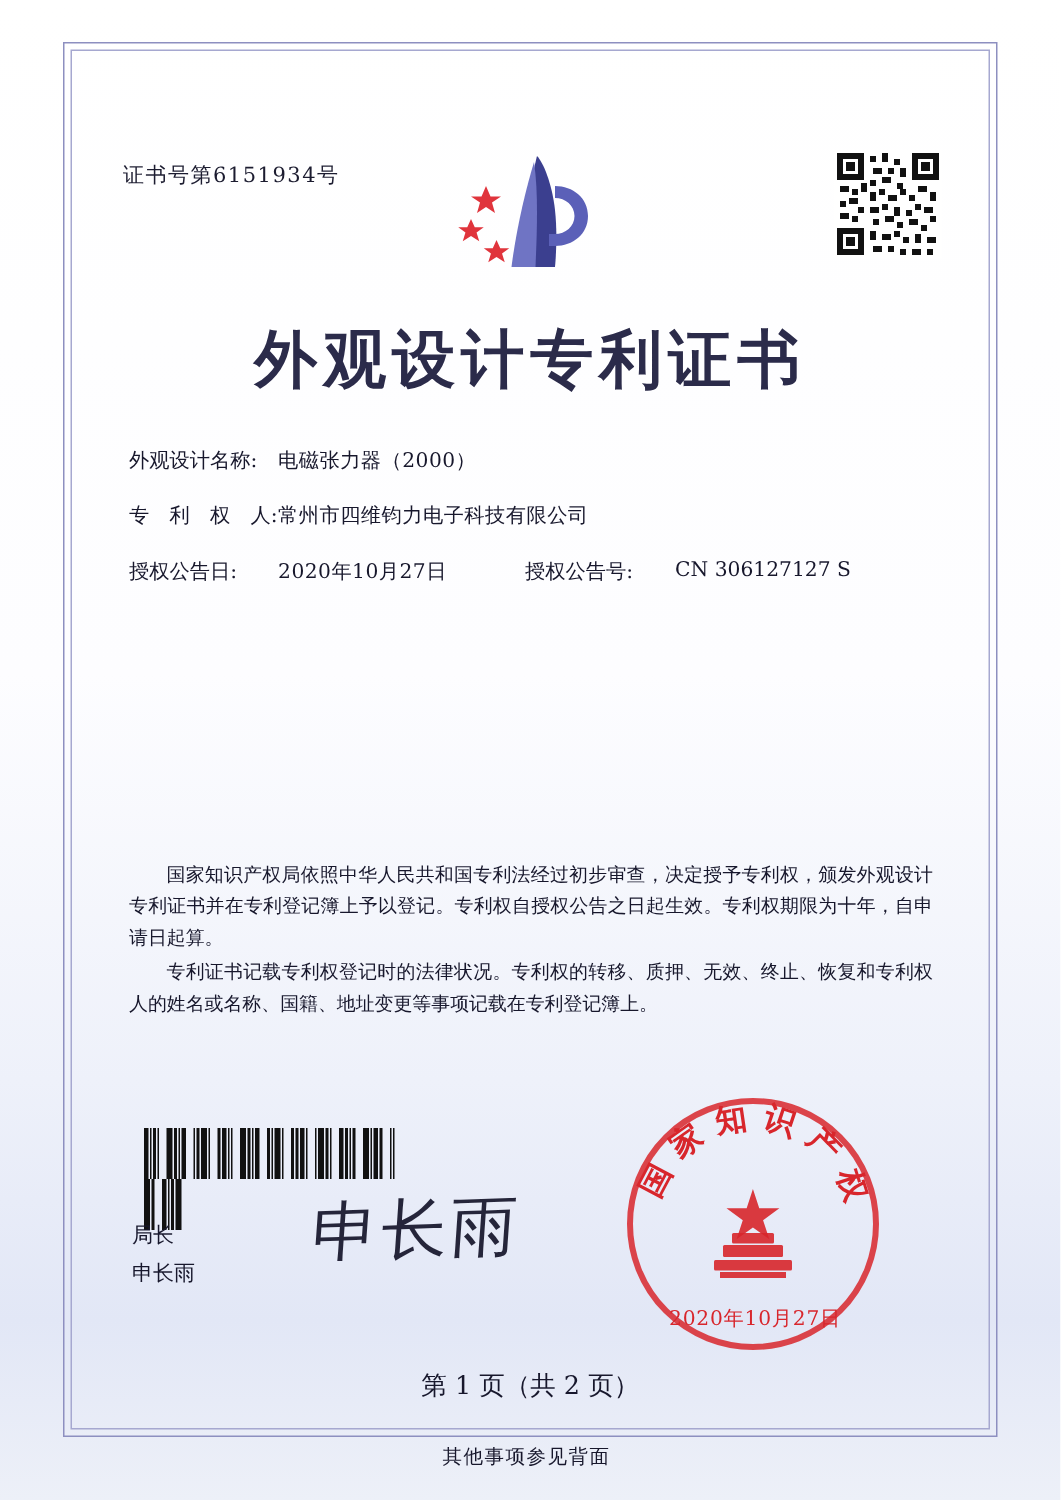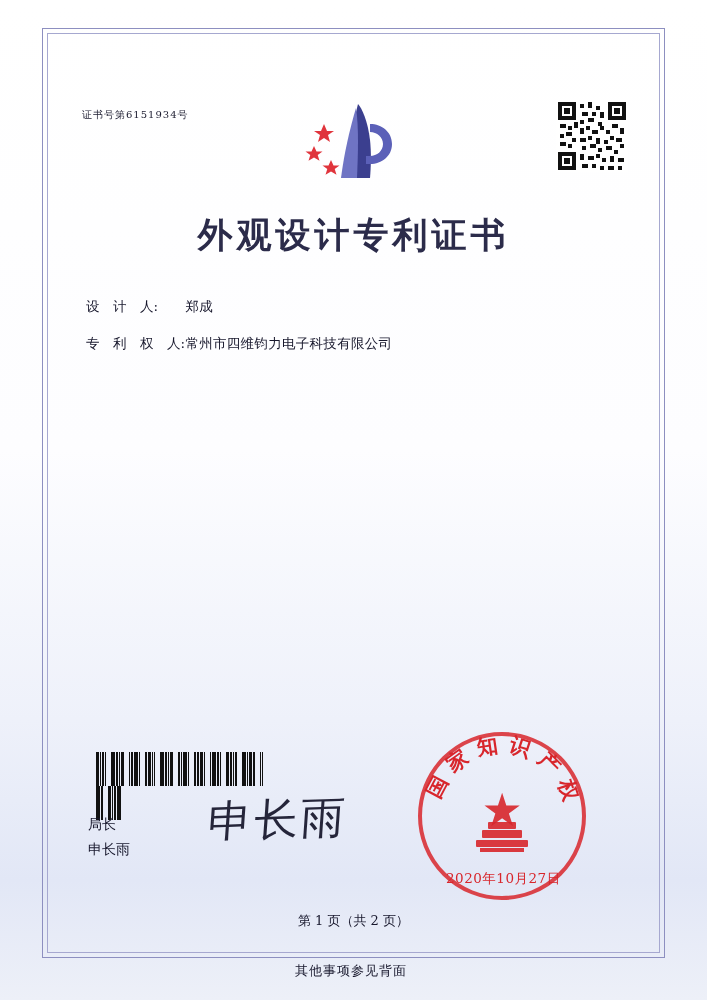--- a/index.html
+++ b/index.html
@@ -40,21 +40,21 @@
     height: 920px;
     border: 0.8px solid #a6a8d0;
     box-sizing: border-box;
   }
 
   
   .cert-no {
     position: absolute;
     left: 82px;
     top: 108px;
-    font-size: 10px;
+    font-size: 14px;
     letter-spacing: 1px;
     color: #1c1c30;
     font-family: "DejaVu Serif", serif;
   }
 
   
   .logo {
     position: absolute;
     left: 300px;
     top: 98px;
@@ -71,21 +71,21 @@
     height: 72px;
   }
 
   
   .doc-title {
     position: absolute;
     left: 0;
     top: 212px;
     width: 707px;
     text-align: center;
-    font-size: 35px;
+    font-size: 42px;
     font-weight: bold;
     letter-spacing: 4px;
     color: #2b2b4a;
     font-family: "DejaVu Serif", serif;
   }
 
   
   .fields {
     position: absolute;
     left: 86px;
@@ -221,21 +221,21 @@
     letter-spacing: 0.5px;
   }
 
   
   .page-no {
     position: absolute;
     left: 0;
     top: 912px;
     width: 707px;
     text-align: center;
-    font-size: 13px;
+    font-size: 17px;
     color: #17172c;
     font-family: "DejaVu Serif", serif;
   }
 
   
   .bottom-note {
     position: absolute;
     left: 0;
     top: 962px;
     width: 702px;
@@ -334,29 +334,39 @@
           <rect x="26" y="33" width="3" height="2"></rect>
           <rect x="31" y="33" width="2" height="2"></rect>
       </g>
     </svg>
   </div>
 
   <div class="doc-title">外观设计专利证书</div>
 
   <div class="fields">
     <div class="frow">
-      <span class="flabel">设　计　人:</span>
-      <span class="fvalue">郑成</span>
+      <span class="flabel">外观设计名称:</span>
+      <span class="fvalue">电磁张力器（2000）</span>
     </div>
     <div class="frow">
       <span class="flabel">专　利　权　人:</span>
       <span class="fvalue">常州市四维钧力电子科技有限公司</span>
     </div>
-  </div>
-
+    <div class="frow">
+      <span class="flabel">授权公告日:</span>
+      <span class="fvalue">2020年10月27日</span>
+      <span class="second-label">授权公告号:</span>
+      <span class="second-value">CN 306127127 S</span>
+    </div>
+  </div>
+
+  <div class="para-block">
+    <p class="para">国家知识产权局依照中华人民共和国专利法经过初步审查，决定授予专利权，颁发外观设计专利证书并在专利登记簿上予以登记。专利权自授权公告之日起生效。专利权期限为十年，自申请日起算。</p>
+    <p class="para">专利证书记载专利权登记时的法律状况。专利权的转移、质押、无效、终止、恢复和专利权人的姓名或名称、国籍、地址变更等事项记载在专利登记簿上。</p>
+  </div>
 
   <div class="barcode">
     <span style="width:3px"></span><span style="width:1px"></span><span style="width:2px"></span><span style="width:1px"></span>
     <span style="width:4px"></span><span style="width:2px"></span><span style="width:1px"></span><span style="width:3px"></span>
     <span style="width:1px"></span><span style="width:2px"></span><span style="width:4px"></span><span style="width:1px"></span>
     <span style="width:2px"></span><span style="width:3px"></span><span style="width:1px"></span><span style="width:1px"></span>
     <span style="width:4px"></span><span style="width:2px"></span><span style="width:1px"></span><span style="width:3px"></span>
     <span style="width:2px"></span><span style="width:1px"></span><span style="width:4px"></span><span style="width:1px"></span>
     <span style="width:2px"></span><span style="width:2px"></span><span style="width:3px"></span><span style="width:1px"></span>
     <span style="width:1px"></span><span style="width:4px"></span><span style="width:2px"></span><span style="width:1px"></span>

